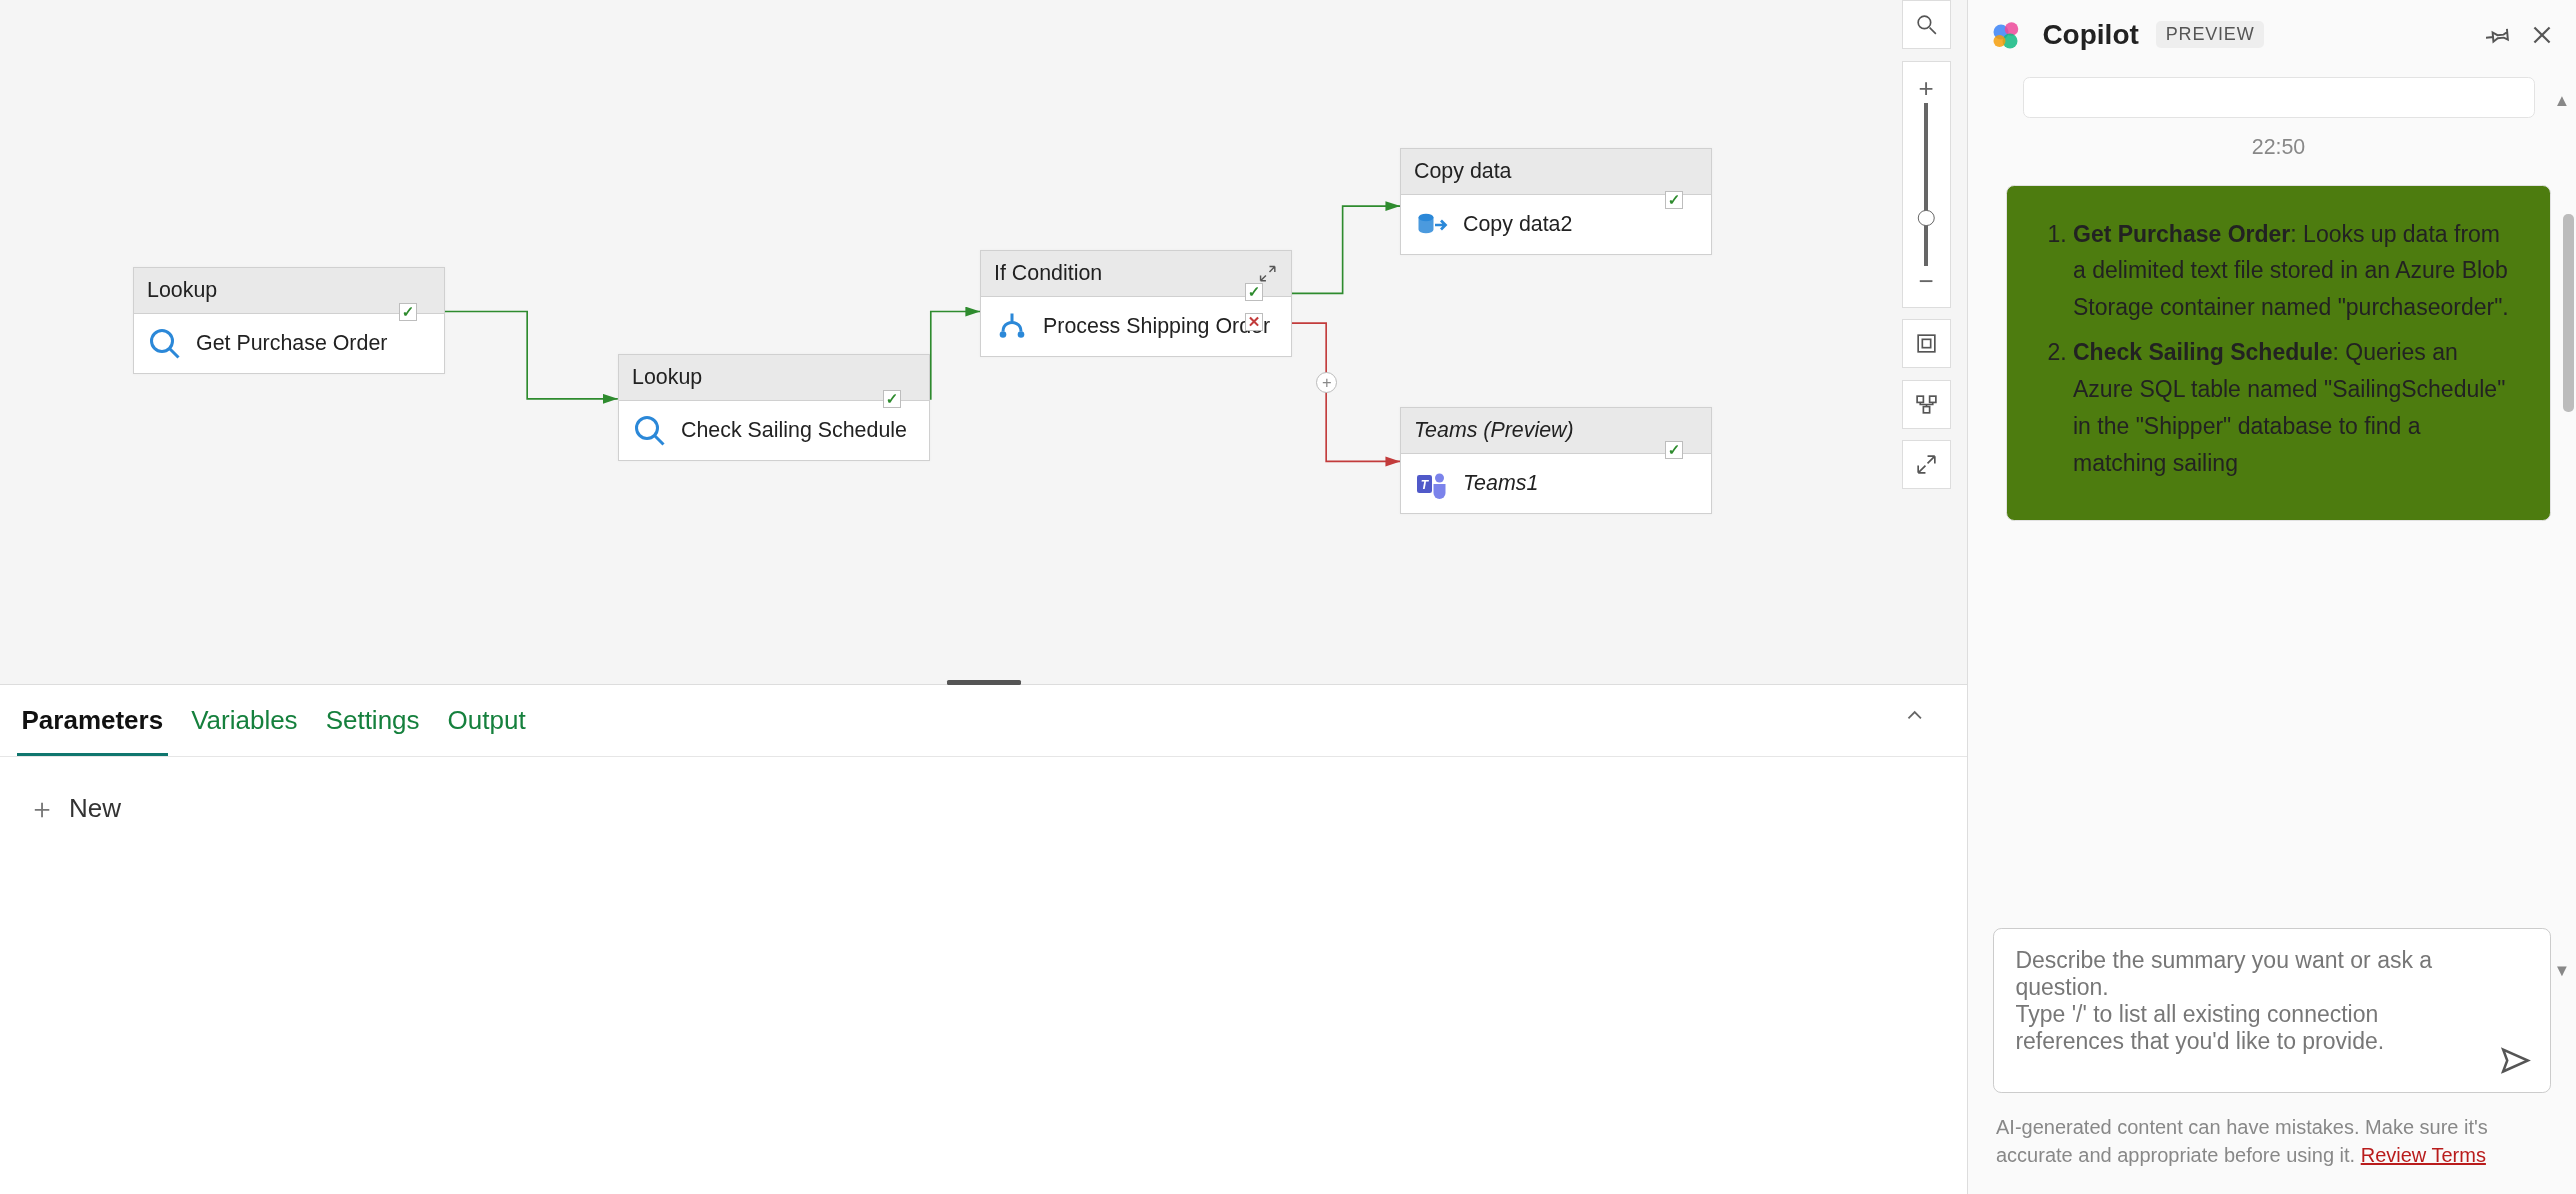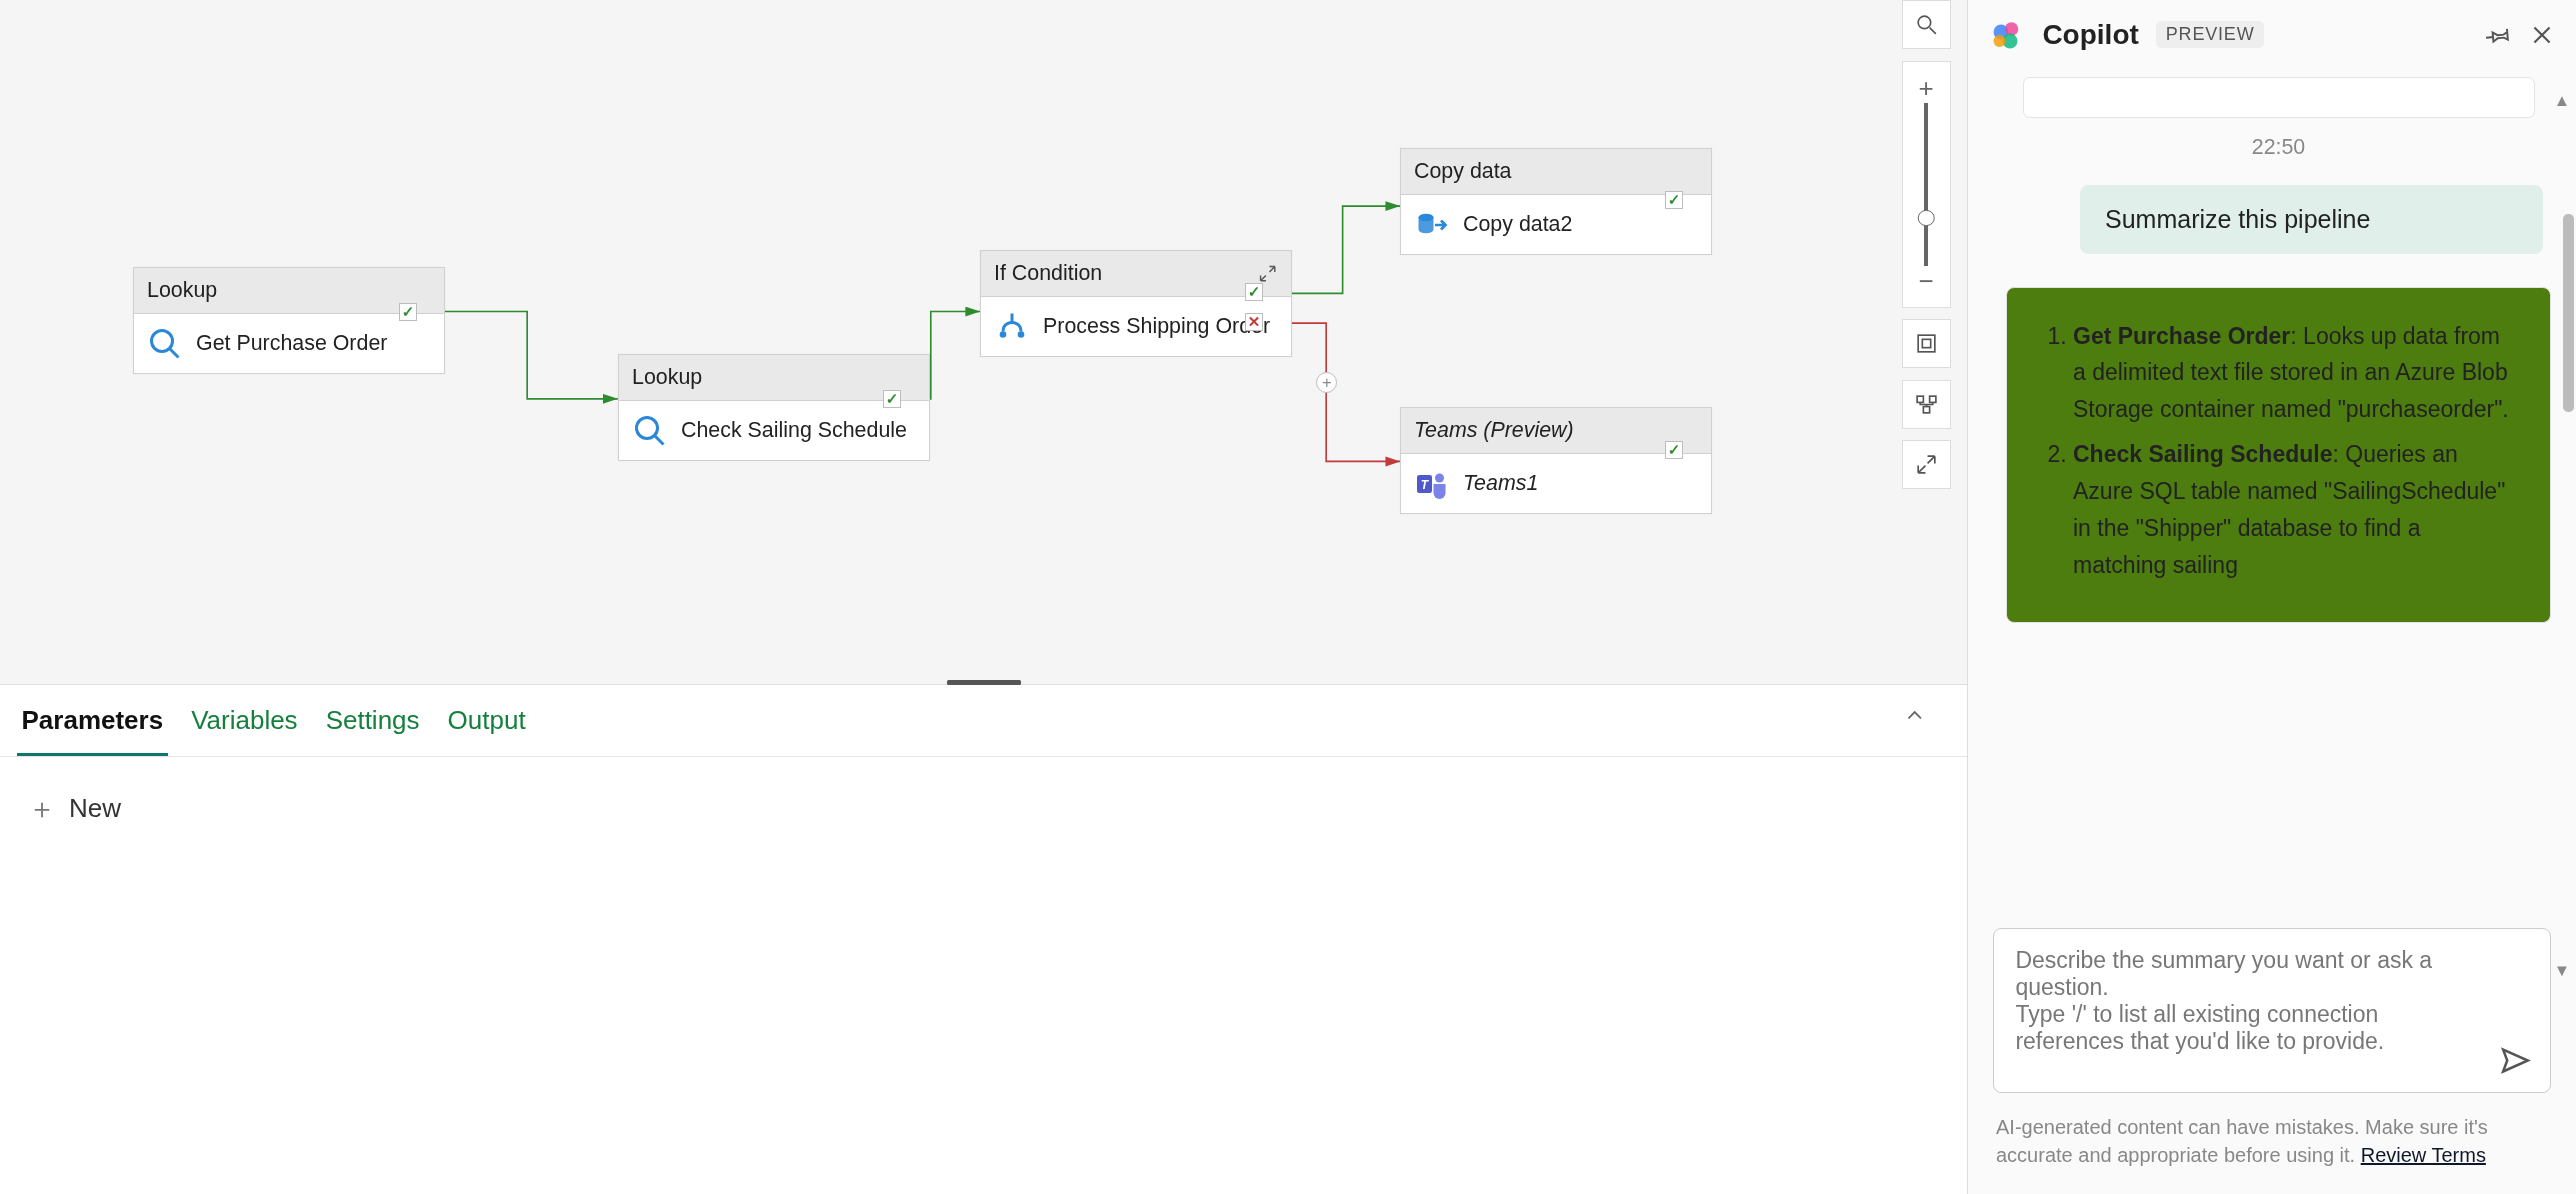--- a/index.html
+++ b/index.html
@@ -63,21 +63,21 @@
   .cp-faint-card { height:41px; border:0.8px solid #e3e3e3; border-radius:6.6px; background:#fff; margin:8.2px 16.5px 16.5px 16.5px;}
   .cp-time { text-align:center; color:#888; font-size:21.4px; margin:16.5px 0 25px; }
   .cp-user-msg { background:#e0efea; border-radius:8.2px; padding:20px 25px; font-size:25px; color:#222; margin-left:74px; margin-right:8.2px; margin-bottom:33px;}
   .cp-answer { background:#4d7c0f; border:0.8px solid #e2e2e2; border-radius:8.2px; padding:30px 33px; font-size:23px; line-height:1.6; max-height:478px; overflow:hidden;}
   .cp-answer ol { margin:0; padding-left:33px; }
   .cp-answer li { margin-bottom:8.2px; }
   .cp-input-wrap { padding:20px 25px 8.2px 25px; }
   .cp-input { position:relative; border:0.8px solid #ccc; border-radius:8.2px; background:#fff; padding:18px 66px 18px 21.4px; font-size:23px; color:#777; min-height:165px;}
   .cp-input .send { position:absolute; right:18px; bottom:15px; width:33px; height:33px; cursor:pointer;}
   .cp-footer { font-size:20px; color:#888; padding:11.5px 28px 25px 28px; line-height:1.4;}
-  .cp-footer a { color:#0f172a; text-decoration:underline; cursor:pointer; }
+  .cp-footer a { color:#b91c1c; text-decoration:underline; cursor:pointer; }
 
   .scroll-arrows { position:absolute; right:3.3px; top:0; bottom:0; width:21.4px; display:flex; flex-direction:column; justify-content:space-between; align-items:center; padding:91px 0 214px 0; color:#888; font-size:16.5px;}
   .scroll-thumb { position:absolute; right:1.6px; top:214px; width:11.5px; height:198px; background:#bcbcbc; border-radius:5px;}
 </style>
 </head>
 <body>
 
 <div class="main">
 
   <div class="canvas-wrap">
@@ -280,21 +280,20 @@
       <svg viewBox="0 0 24 24" stroke="#555" stroke-width="2">
           <line x1="5" y1="5" x2="19" y2="19"></line>
           <line x1="19" y1="5" x2="5" y2="19"></line>
         </svg>
     </span>
   </div>
 
   <div class="cp-body">
     <div class="cp-faint-card"></div>
     <div class="cp-time">22:50</div>
-    <div class="cp-user-msg">Summarize this pipeline</div>
     <div class="cp-answer">
       <ol>
         <li><b>Get Purchase Order</b><span>: Looks up data from a delimited text file stored in an Azure Blob Storage container named "purchaseorder".</span></li>
         <li><b>Check Sailing Schedule</b><span>: Queries an Azure SQL table named "SailingSchedule" in the "Shipper" database to find a matching sailing</span></li>
       </ol>
     </div>
   </div>
 
   <div class="cp-input-wrap">
     <div class="cp-input">

